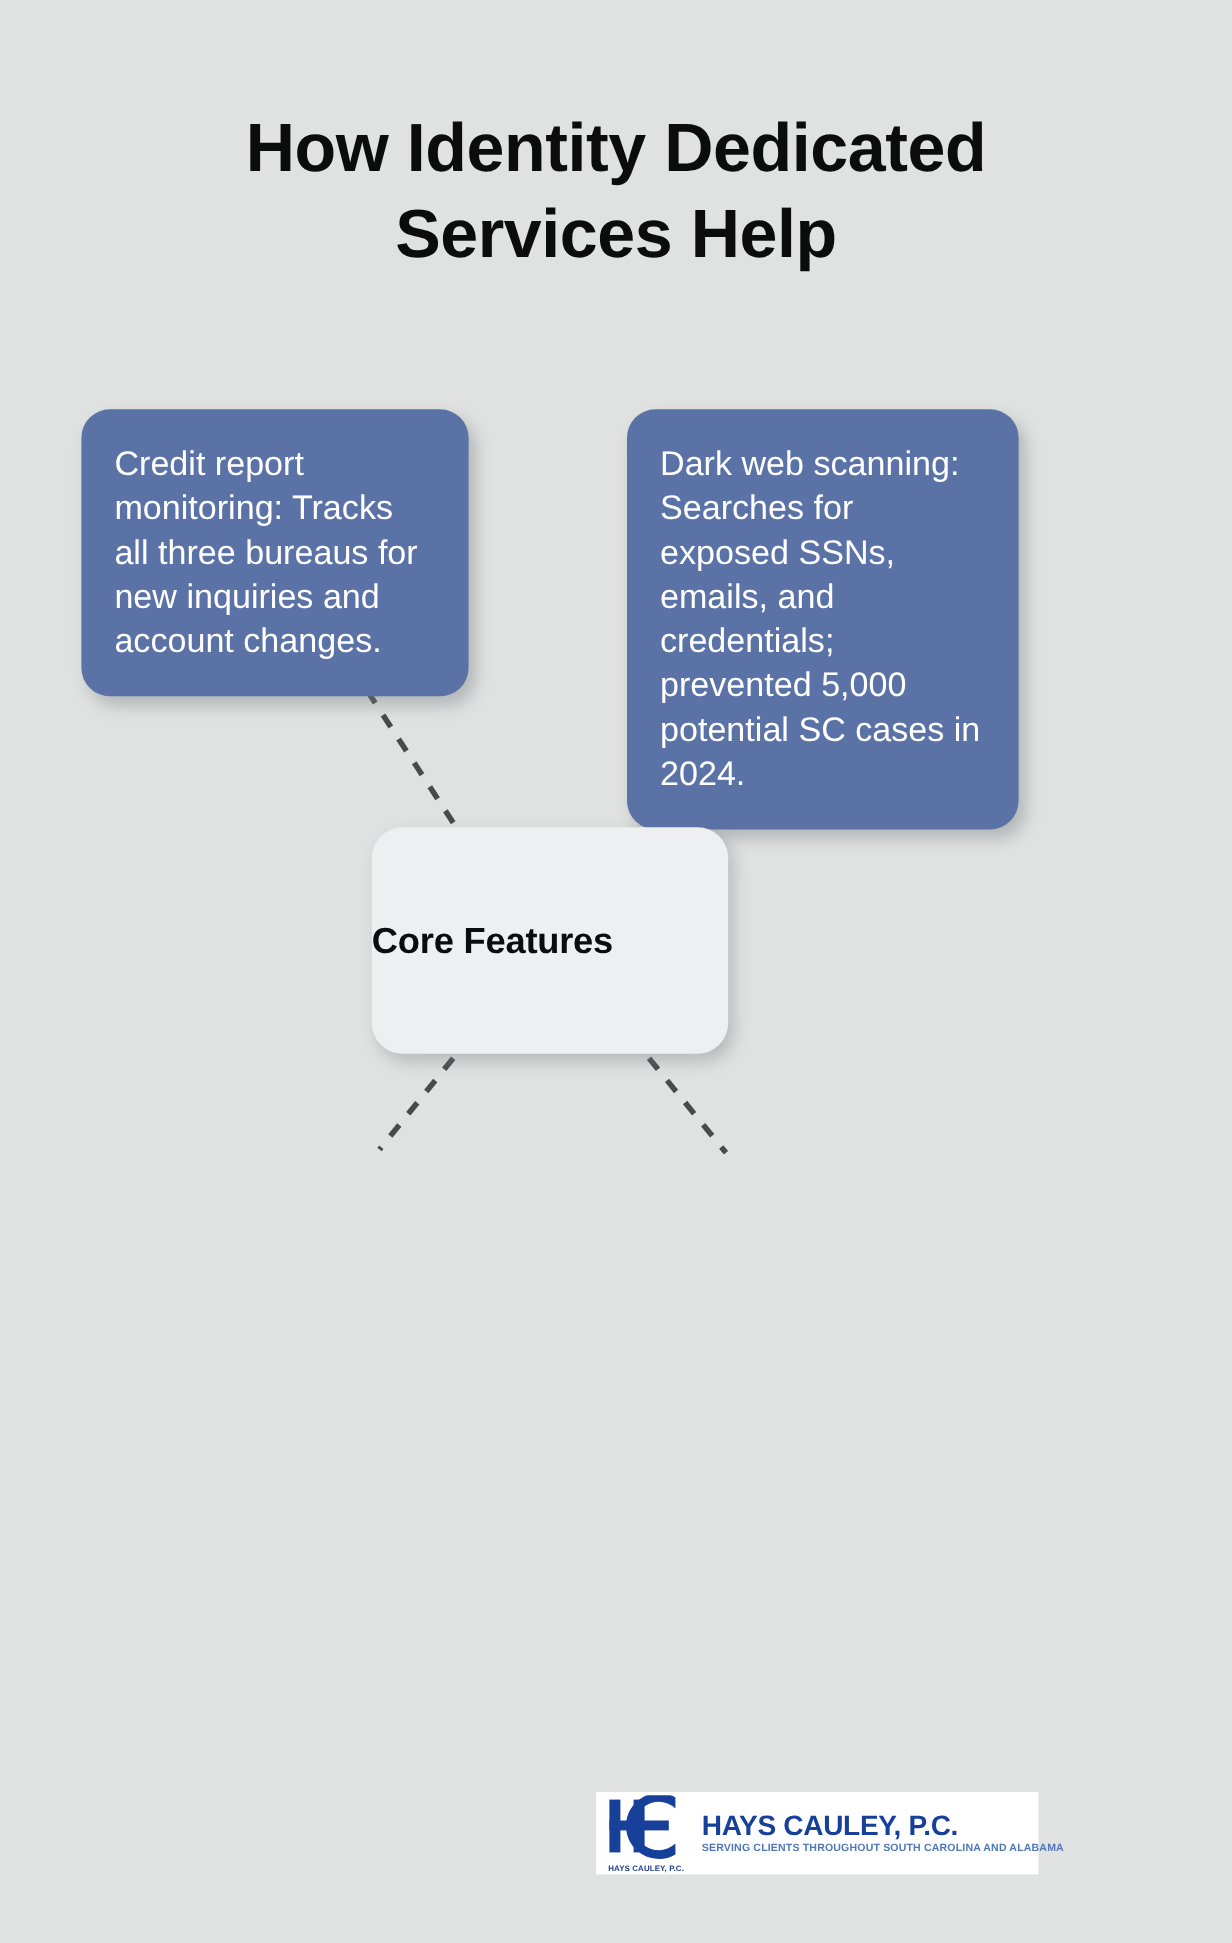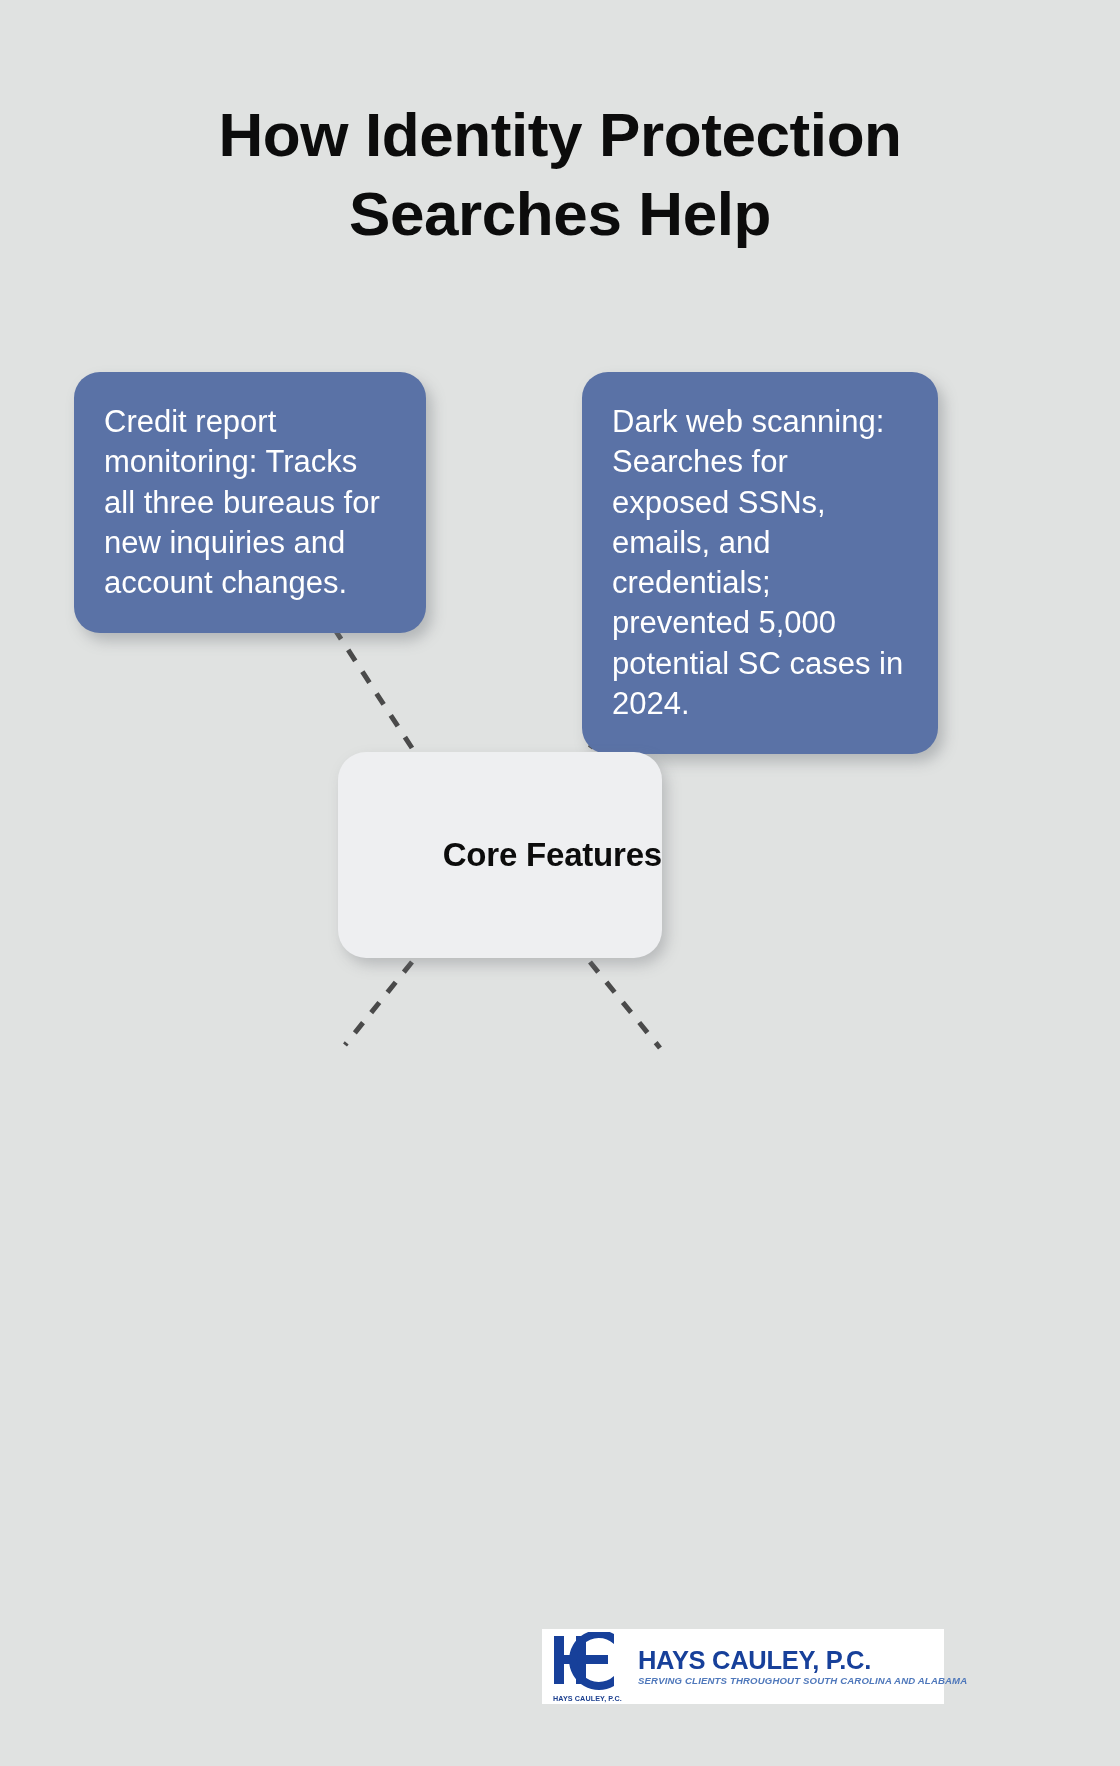--- a/index.html
+++ b/index.html
@@ -53,36 +53,36 @@
     border-radius: 26px;
     padding: 30px 34px 30px 30px;
     font-size: 31px;
     line-height: 1.30;
     color: #ffffff;
     background: #5a72a6;
     box-shadow: 6px 8px 14px rgba(120,124,128,0.42);
   }
 
   .node-tl { left: 74px;  top: 372px; width: 352px; }
-  .node-tr { left: 570px; top: 372px; width: 356px; margin-left: 12px; }
+  .node-tr { left: 570px; top: 372px; width: 356px; }
   .node-bl { left: 74px;  top: 1051px; width: 352px; }
   .node-br { left: 570px; top: 1051px; width: 356px; }
 
   .hub {
     position: absolute;
     left: 338px;
     top: 752px;
     width: 324px;
     height: 206px;
     background: #eeeff1;
     border-radius: 28px;
     box-shadow: 5px 7px 14px rgba(120,124,128,0.38);
     display: flex;
     align-items: center;
-    justify-content: flex-end;
+    justify-content: flex-start;
   }
 
   .hub-label {
     font-size: 33px;
     font-weight: bold;
     color: #0c0c0c;
     letter-spacing: -0.2px;
   }
 
   
@@ -132,29 +132,28 @@
     white-space: nowrap;
   }
 
   .logo-tagline {
     margin-top: 2px;
     font-size: 9.6px;
     font-weight: bold;
     color: #4f78bb;
     letter-spacing: 0.15px;
     white-space: nowrap;
-    font-style: italic;
   }
 </style>
 </head>
 <body>
 
 <div class="canvas">
 
-  <h1 class="title">How Identity Protection Searches Help</h1>
+  <h1 class="title">How Identity Dedicated Services Help</h1>
 
   <svg class="connectors" viewBox="0 0 1120 1766" width="1120" height="1766">
     <line x1="412" y1="748" x2="330" y2="622" stroke="#4a4a4a" stroke-width="5" stroke-dasharray="13 13" stroke-linecap="butt"></line>
     <line x1="590" y1="748" x2="648" y2="660" stroke="#4a4a4a" stroke-width="5" stroke-dasharray="13 13" stroke-linecap="butt"></line>
     <line x1="412" y1="962" x2="345" y2="1045" stroke="#4a4a4a" stroke-width="5" stroke-dasharray="13 13" stroke-linecap="butt"></line>
     <line x1="590" y1="962" x2="660" y2="1048" stroke="#4a4a4a" stroke-width="5" stroke-dasharray="13 13" stroke-linecap="butt"></line>
   </svg>
 
   <div class="node node-tl">
     <span>Credit report monitoring: Tracks all three bureaus for new inquiries and account changes.</span>

